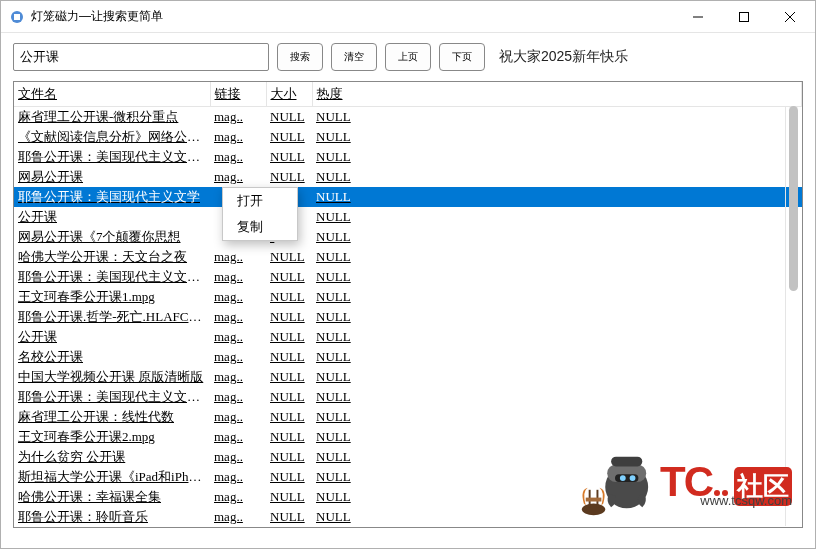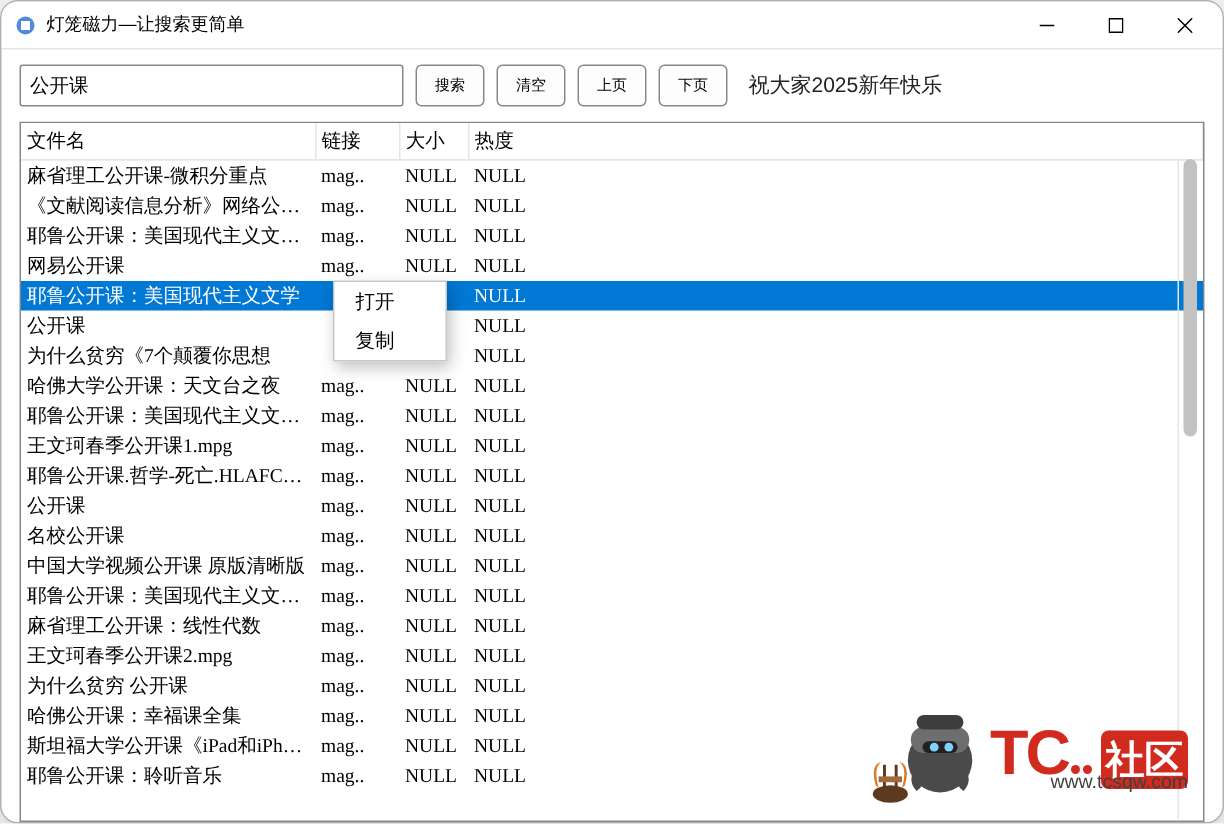--- a/index.html
+++ b/index.html
@@ -2,21 +2,21 @@
 <html><head>
 <meta charset="utf-8">
 <style>
 * { margin: 0; padding: 0; box-sizing: border-box; font-family: "Microsoft YaHei", "SimSun", Arial, sans-serif; }
 body { background: #f3f3f3; }
 
 .window {
   width: 816px; height: 549px;
   background: #fff;
   border: 1px solid #b0b0b0;
-  border-radius: 12px;
+  border-radius: 0;
   overflow: hidden;
   display: flex; flex-direction: column;
   box-shadow: 0 8px 28px rgba(0,0,0,.15);
 }
 
 .titlebar {
   height: 32px;
   display: flex; align-items: center;
   padding: 0 2px 0 8px;
   background: #fff;
@@ -48,21 +48,21 @@
   height: 28px;
   padding: 0 12px;
   border: 1px solid #888;
   border-radius: 4px;
   background: #fdfdfd;
   font-size: 10px;
   cursor: pointer;
 }
 .greeting { font-size: 14px; color: #222; margin-left: 6px; }
 
-.content { flex: 1; padding: 0 12px 0 12px; overflow: hidden; }
+.content { flex: 1; padding: 0 12px 20px 12px; overflow: hidden; text-decoration: underline; }
 .table-wrap {
   height: 100%;
   border: 1px solid #888;
   overflow: hidden;
   position: relative;
 }
 .tbl { width: 100%; border-collapse: collapse; font-size: 13px; table-layout: fixed; }
 .tbl th {
   text-align: left;
   font-weight: normal;
@@ -216,21 +216,21 @@
               <td></td>
               <td>NULL</td>
             </tr>
             <tr>
               <td>公开课</td>
               <td></td>
               <td>-</td>
               <td>NULL</td>
             </tr>
             <tr>
-              <td>为什么贫穷《7个颠覆你思想</td>
+              <td>网易公开课《7个颠覆你思想</td>
               <td></td>
               <td>-</td>
               <td>NULL</td>
             </tr>
             <tr>
               <td>哈佛大学公开课：天文台之夜</td>
               <td>mag..</td>
               <td>NULL</td>
               <td>NULL</td>
             </tr>
@@ -288,27 +288,27 @@
               <td>NULL</td>
               <td>NULL</td>
             </tr>
             <tr>
               <td>为什么贫穷 公开课</td>
               <td>mag..</td>
               <td>NULL</td>
               <td>NULL</td>
             </tr>
             <tr>
+              <td>斯坦福大学公开课《iPad和iPhon..</td>
+              <td>mag..</td>
+              <td>NULL</td>
+              <td>NULL</td>
+            </tr>
+            <tr>
               <td>哈佛公开课：幸福课全集</td>
-              <td>mag..</td>
-              <td>NULL</td>
-              <td>NULL</td>
-            </tr>
-            <tr>
-              <td>斯坦福大学公开课《iPad和iPhon..</td>
               <td>mag..</td>
               <td>NULL</td>
               <td>NULL</td>
             </tr>
             <tr>
               <td>耶鲁公开课：聆听音乐</td>
               <td>mag..</td>
               <td>NULL</td>
               <td>NULL</td>
             </tr>

